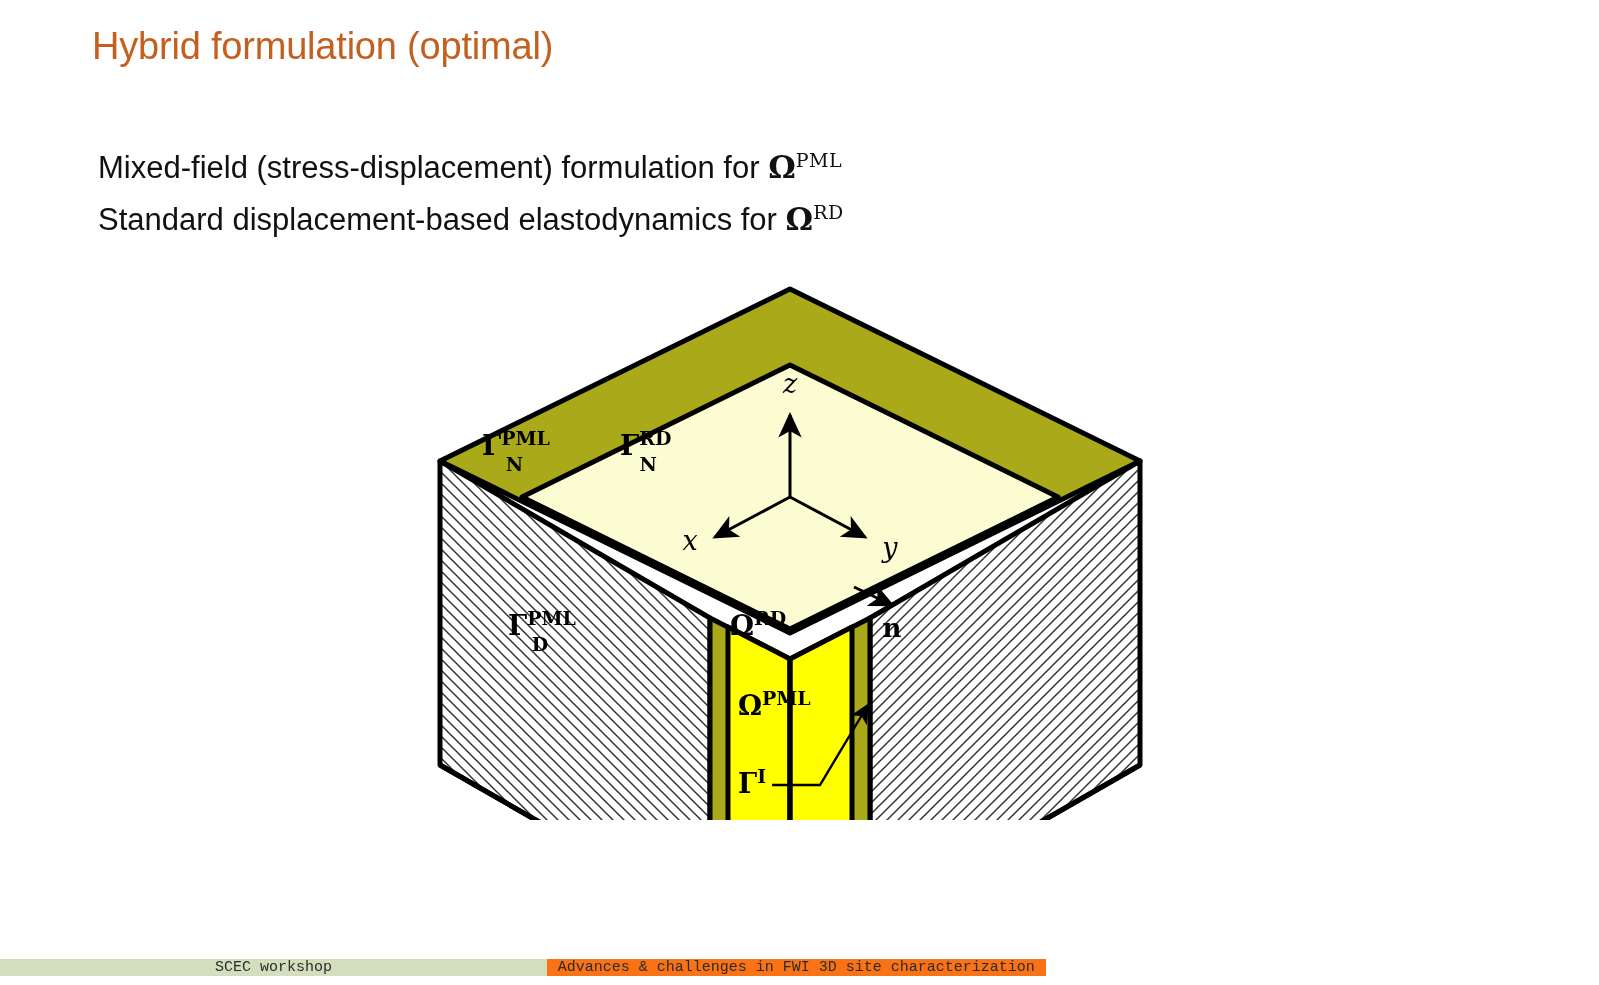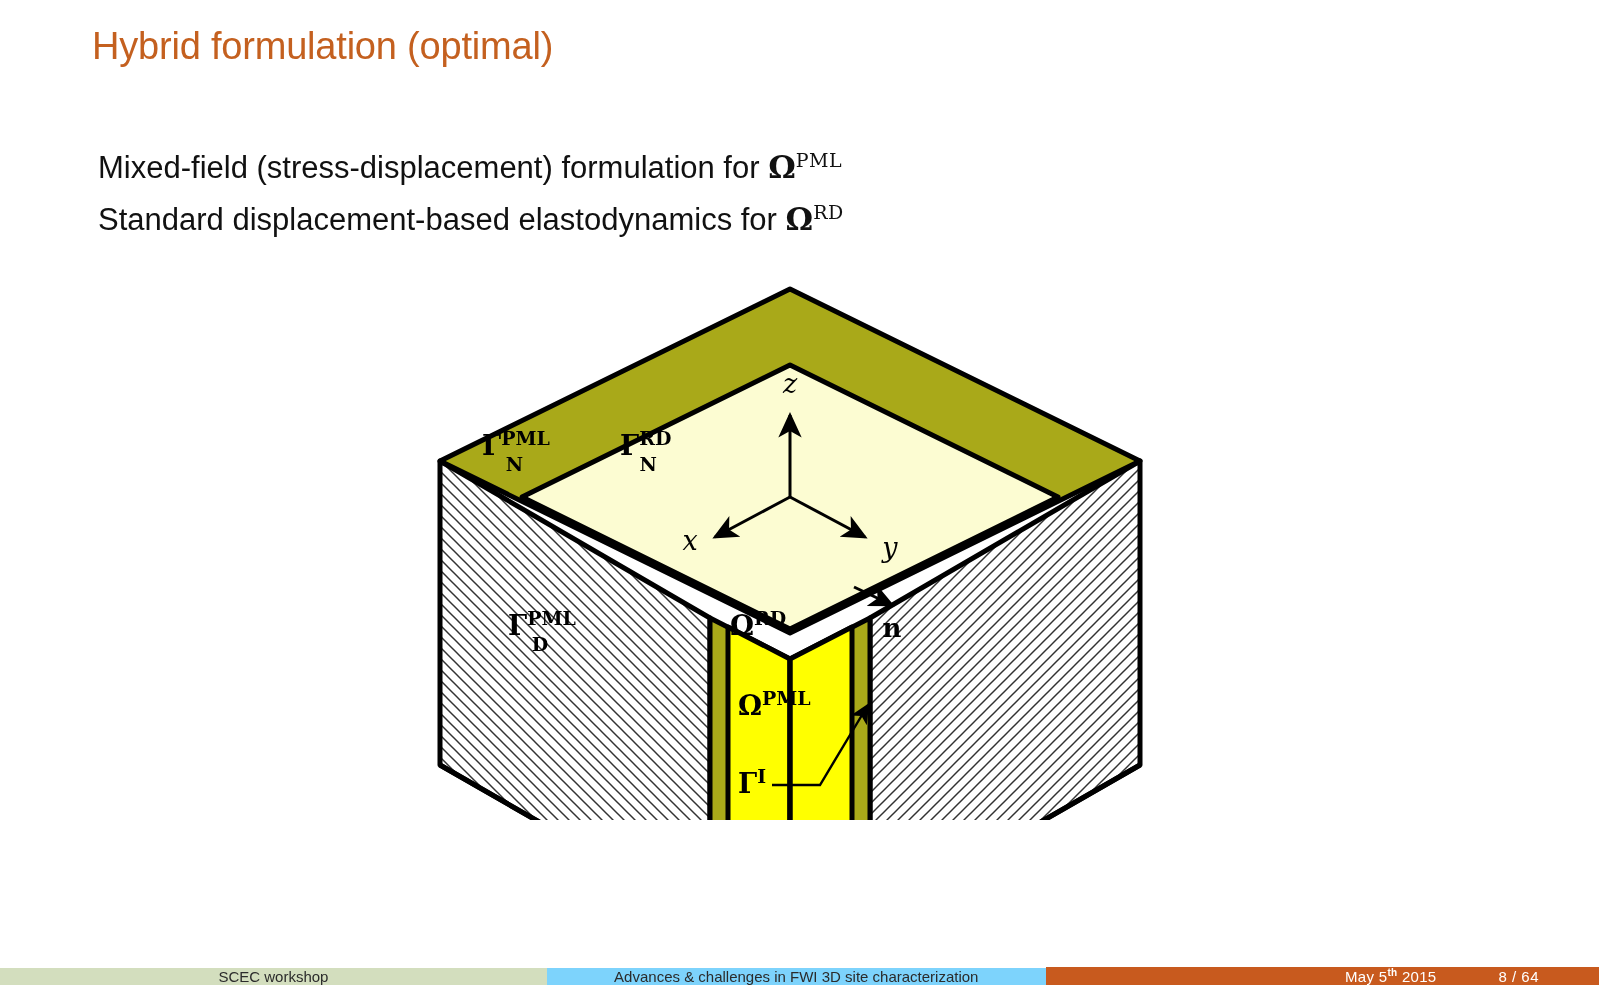--- a/index.html
+++ b/index.html
@@ -68,39 +68,40 @@
     height: 545px;
   }
   #figure-svg { display: block; }
 
   
   .footer {
     position: absolute;
     left: 0;
     bottom: 0;
     width: 1599px;
-    height: 42px;
+    height: 26px;
     display: flex;
-    align-items: flex-end;
+    align-items: flex-start;
+    font-family: Liberation Mono, monospace;
   }
   .footer-seg {
     display: flex;
     align-items: center;
     justify-content: center;
     font-size: 15px;
     white-space: nowrap;
   }
   .footer-left {
     width: 34.2%;
     background: #D3DEBE;
     color: #2b2b2b;
   }
   .footer-mid {
     width: 31.2%;
-    background: #7dd3fc;
+    background: #f97316;
     color: #2b2b2b;
   }
   .footer-right {
     flex: 1;
     background: #C85A1E;
     color: #ffffff;
     justify-content: flex-end;
     padding-right: 60px;
     gap: 62px;
   }
@@ -229,19 +230,15 @@
         <text x="318" y="518" font-family="DejaVu Serif, Liberation Serif, serif" font-size="27" font-weight="700" fill="#000000">
           <tspan>Γ</tspan><tspan font-size="19" dy="-10">I</tspan>
         </text>
       </g>
     </svg>
   </div>
 
   <div class="footer">
     <div class="footer-seg footer-left">SCEC workshop</div>
     <div class="footer-seg footer-mid">Advances &amp; challenges in FWI 3D site characterization</div>
-    <div class="footer-seg footer-right">
-      <span class="date-txt"><span>May 5</span><sup>th</sup><span> 2015</span></span>
-      <span class="page-txt">8 / 64</span>
-    </div>
   </div>
 
 </div>
 
 </body></html>

